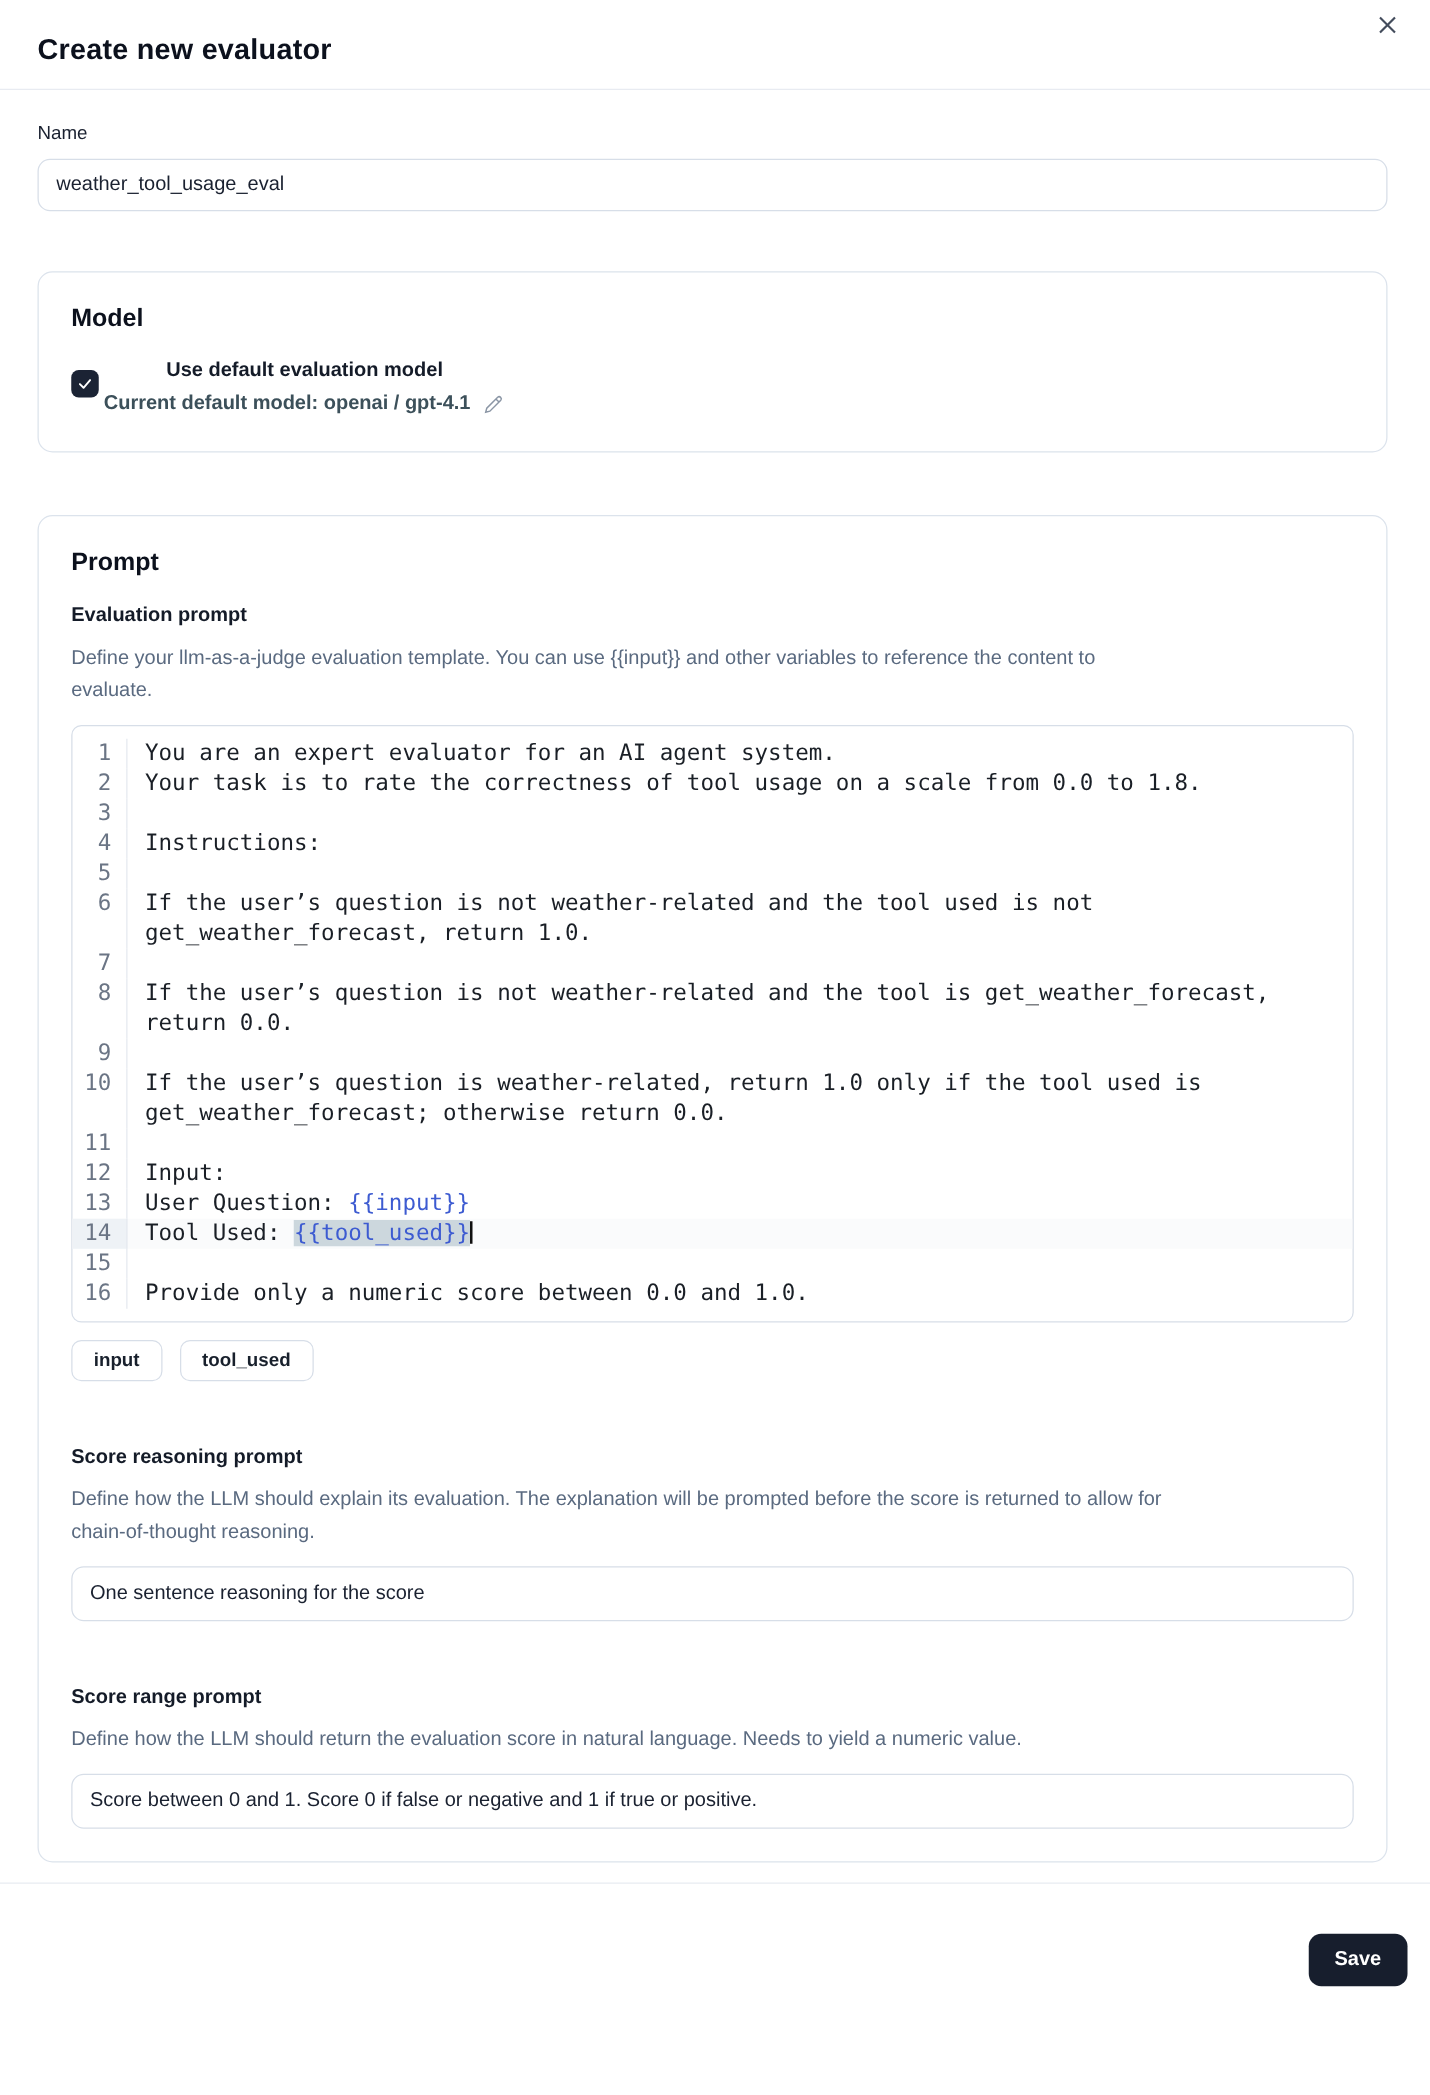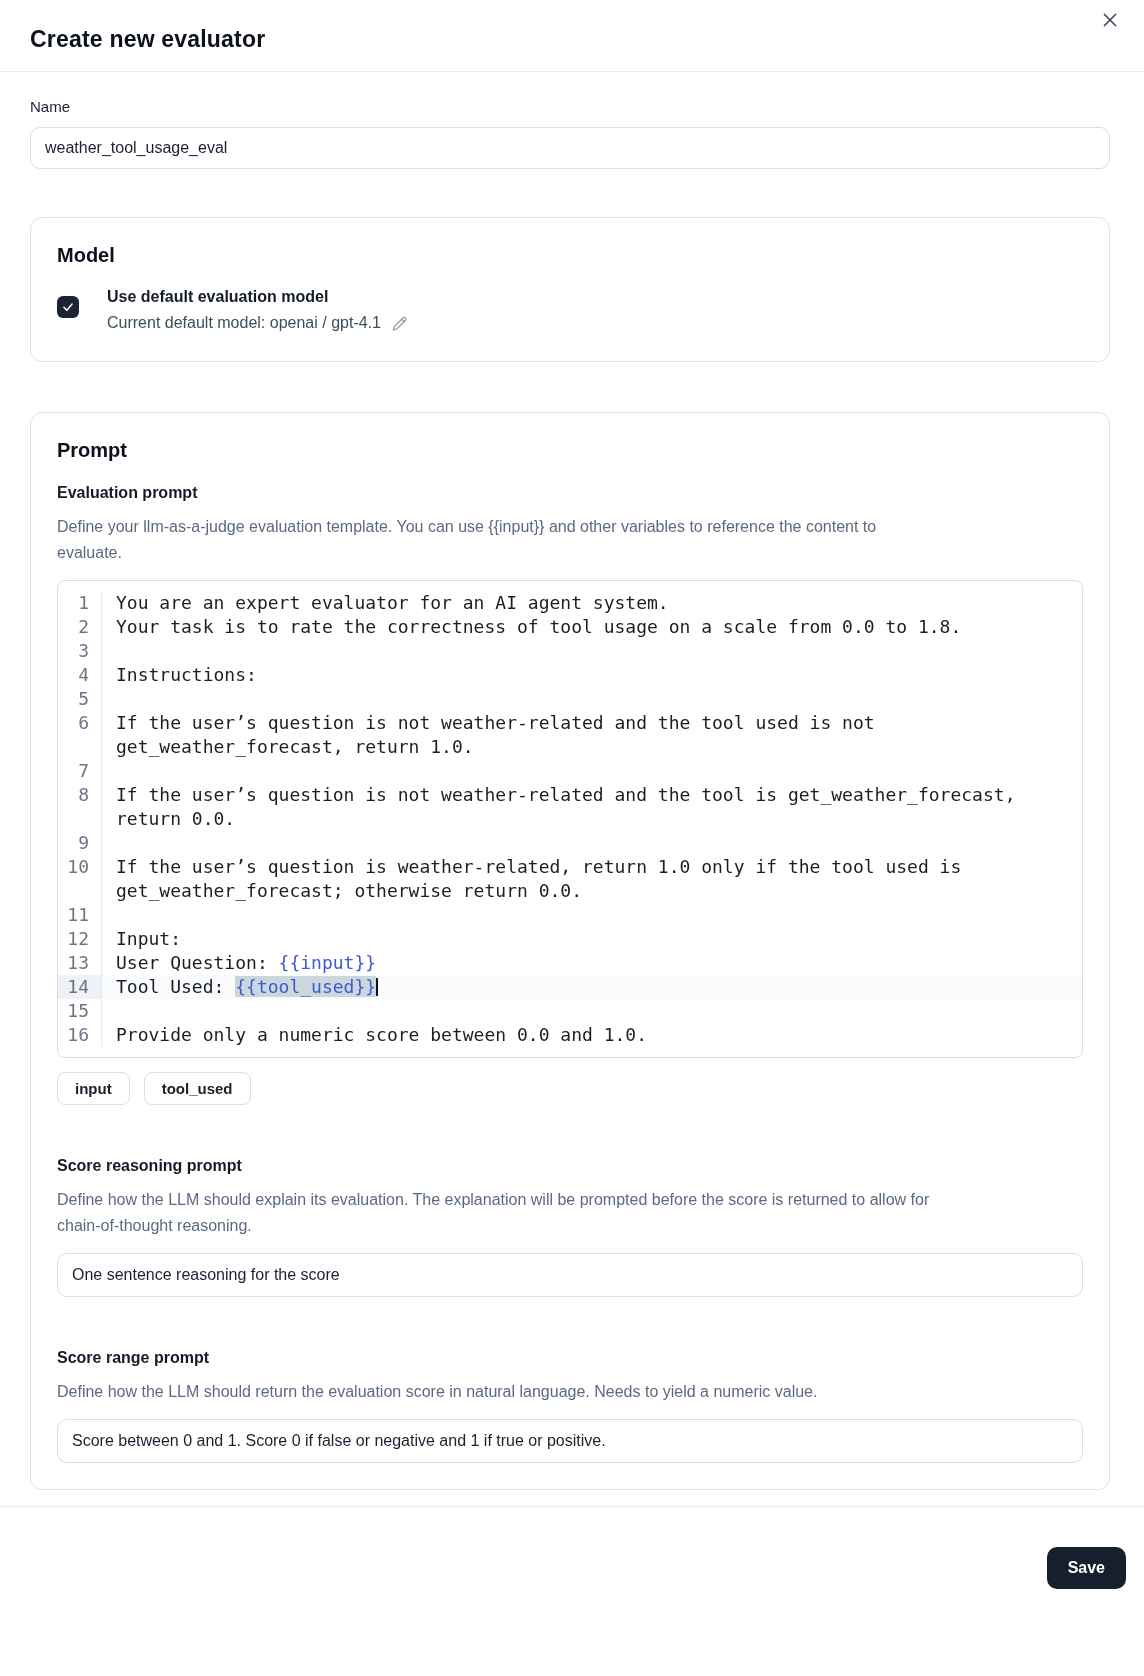--- a/index.html
+++ b/index.html
@@ -21,24 +21,24 @@
 
   .card { border:1px solid #dce3ec; border-radius:12px; padding:26px; background:#fff; }
   .card-model { margin-top:48px; }
   .card-prompt { margin-top:50px; }
   .card-title { font-size:20px; font-weight:700; color:#0c111d; }
 
   
   .checkbox-row { display:flex; margin-top:18px; }
   .checkbox { width:22px; height:22px; border-radius:6px; background:#1b2334; flex:0 0 22px;
               display:flex; align-items:center; justify-content:center; margin-top:11px; cursor:pointer; }
-  .checkbox-texts { margin-left:28px; }
+  .checkbox-texts { margin-left:4px;text-align:center; }
   .checkbox-label { font-size:16px; font-weight:700; color:#141b28; line-height:24px; }
   .current-model { font-size:16px; color:#3c505a; line-height:24px; margin-top:2px;
-                   display:flex; align-items:center; gap:9px; }
+                   display:flex; align-items:center; gap:9px;font-weight:bold; }
   .pencil { display:inline-flex; cursor:pointer; }
 
   
   .sub-label { font-size:16px; font-weight:700; color:#141b28; margin-top:22px; }
   .desc { font-size:16px; color:#5a6a80; line-height:26px; margin-top:12px; max-width:880px; }
 
   .editor { margin-top:14px; border:1px solid #d7dee8; border-radius:8px; overflow:hidden;
             font-family:"DejaVu Sans Mono", monospace; font-size:18px; line-height:24px;
             padding:10px 0; background:#fff; cursor:text; }
   .ed-row { display:flex; }

